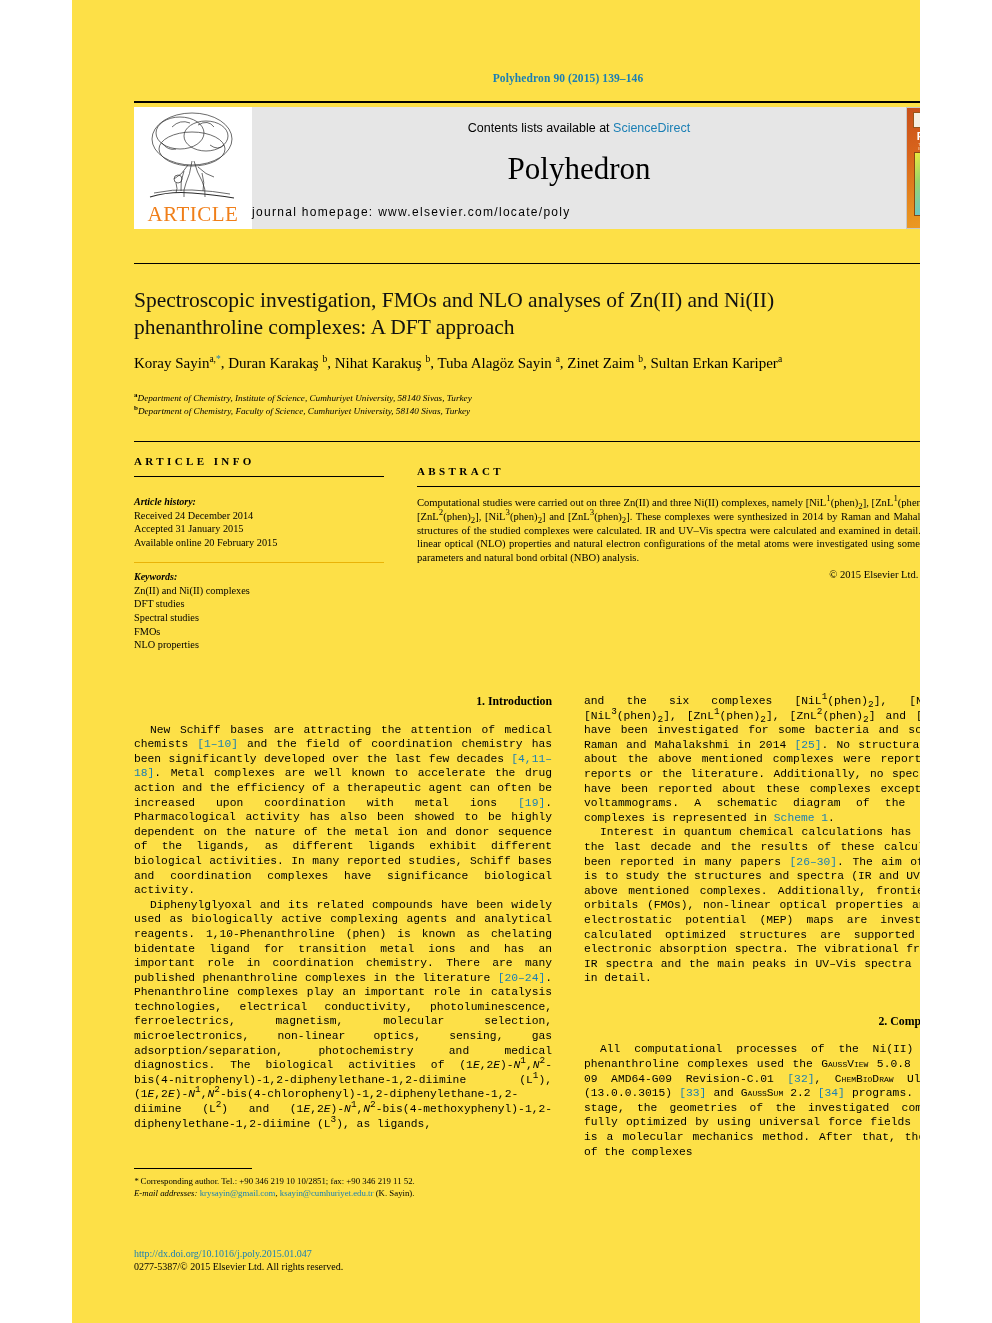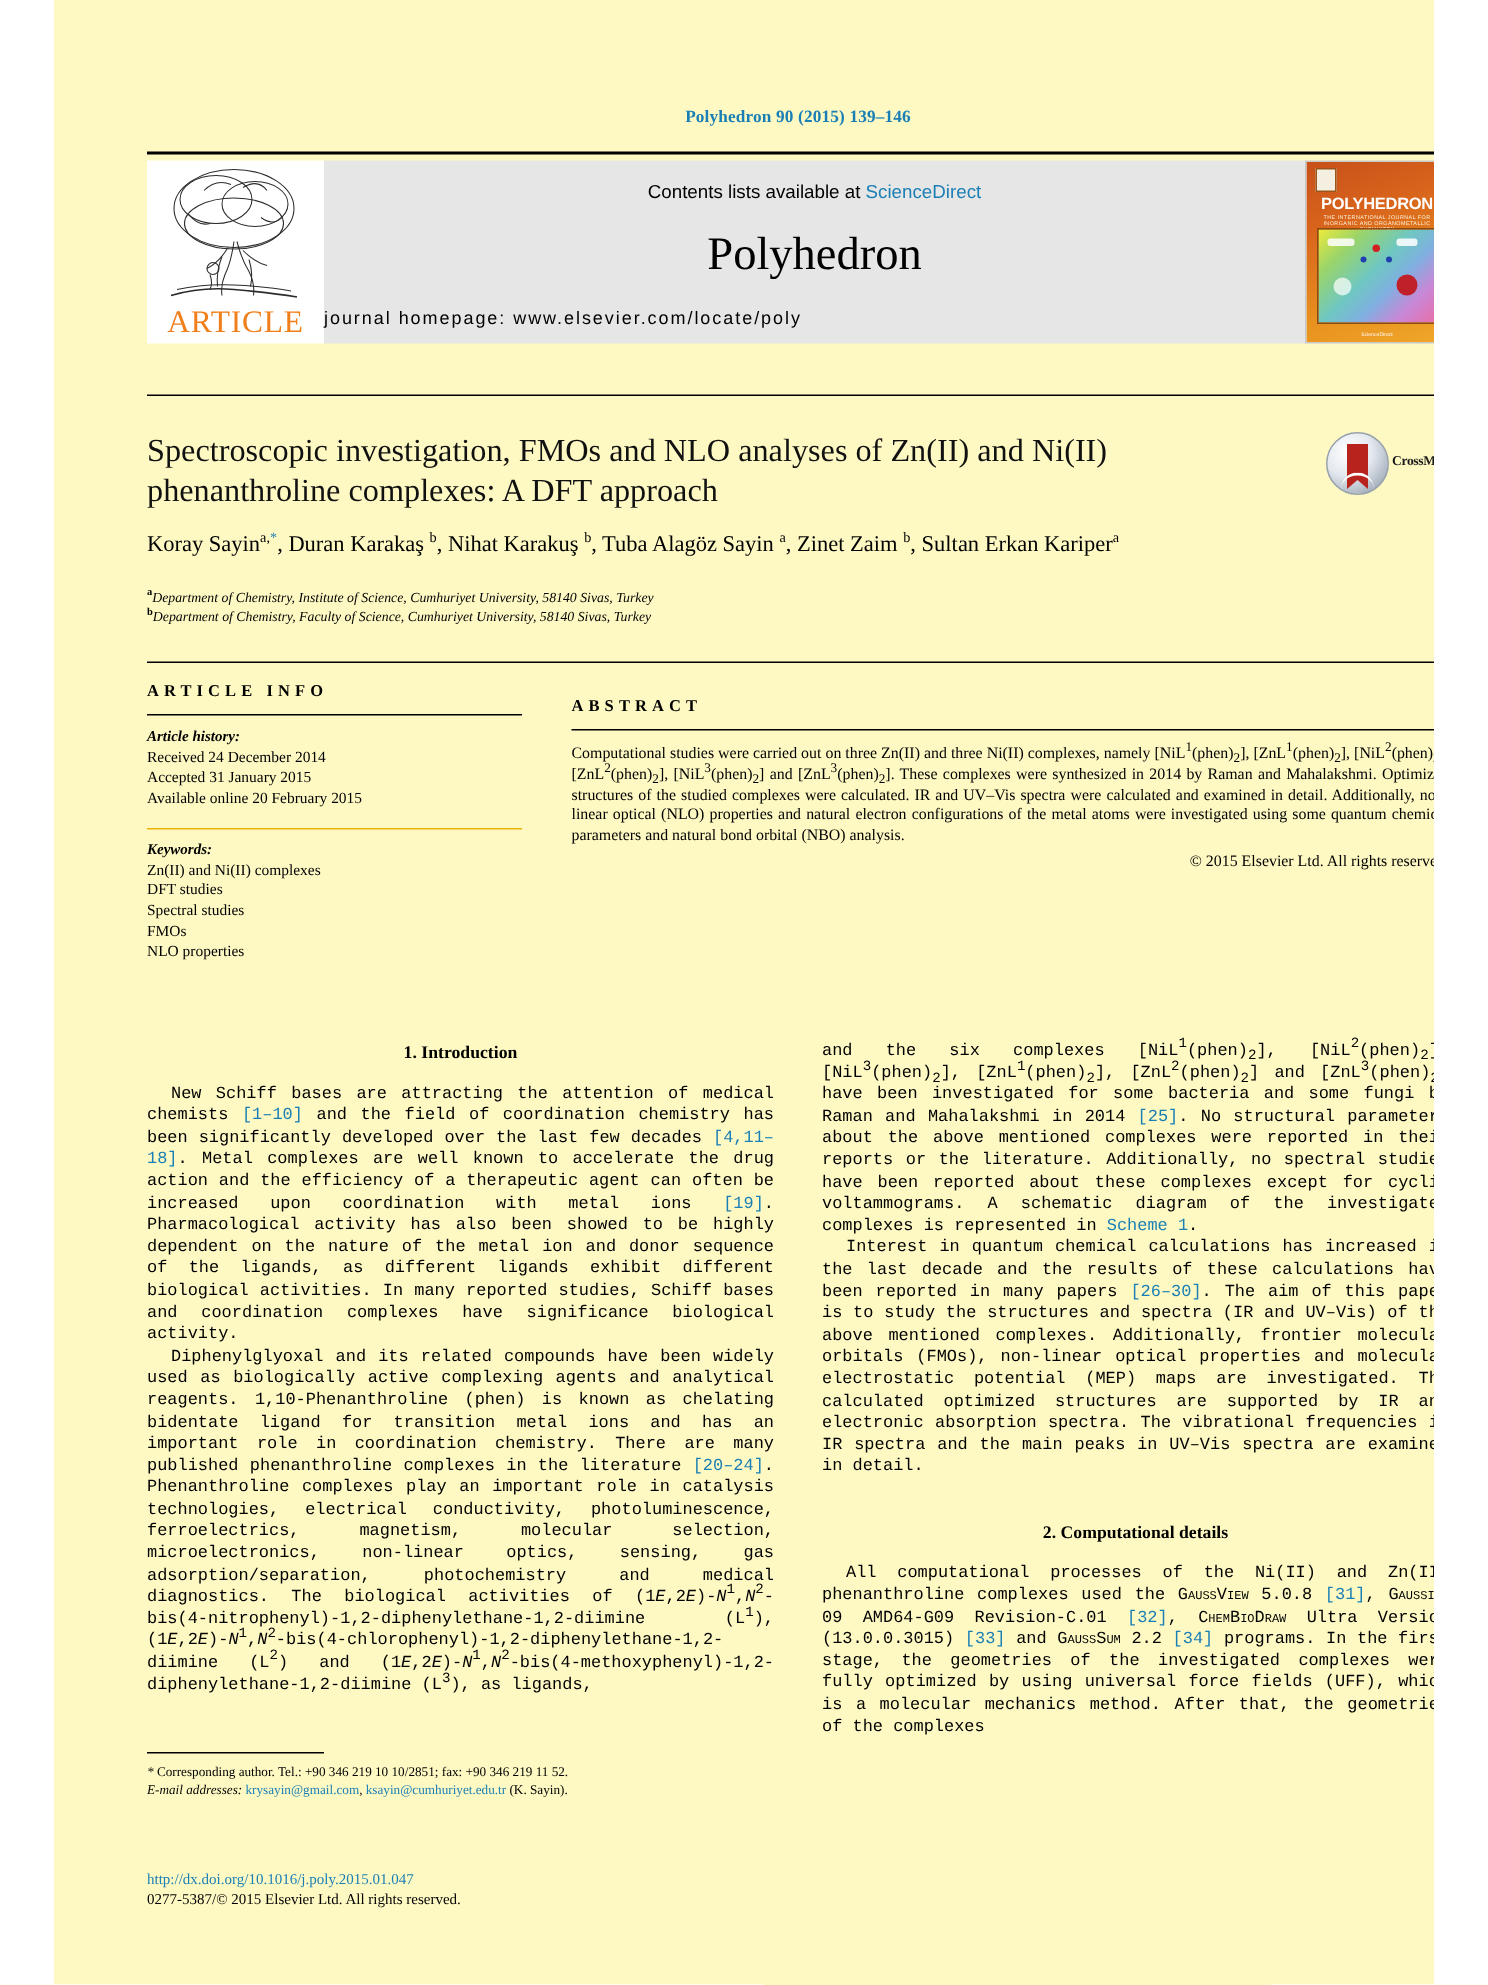--- a/index.html
+++ b/index.html
@@ -6,24 +6,24 @@
     margin: 0;
     padding: 0;
     background: #ffffff;
   }
   body {
     font-family: "Liberation Serif", serif;
     color: #000000;
   }
   #page {
     position: relative;
-    width: 920px;
+    width: 848px;
     height: 1323px;
     margin: 0 auto;
-    background: #fef9c3;
+    background: #fde047;
     overflow: hidden;
   }
 
   
   .running-head {
     position: absolute;
     top: 72px;
     left: 0;
     width: 992px;
     text-align: center;
@@ -267,21 +267,21 @@
     font-family: "Liberation Serif", serif;
     font-size: 11px;
     font-weight: bold;
     letter-spacing: 3.4px;
     color: #000;
   }
   .thin-rule {
     margin-top: 9px;
     border-top: 1px solid #000;
   }
-  .artinfo .group { margin-top: 8px; }
+  .artinfo .group { margin-top: 18px; }
   .artinfo .grp-title {
     font-size: 10px;
     font-style: italic;
     font-weight: bold;
     line-height: 13.5px;
   }
   .artinfo .line {
     font-size: 10.3px;
     line-height: 13.6px;
   }
@@ -313,21 +313,21 @@
     line-height: 14.6px;
     text-align: justify;
     color: #000;
   }
   .col-left  { left: 62px; }
   .col-right { left: 512px; }
   .col h2 {
     font-size: 11.8px;
     font-weight: bold;
     margin: 0 0 14px 0;
-    text-align: center;
+    text-align: right;
   }
   .col h2.spaced { margin-top: 28px; }
   .col p { margin: 0; text-indent: 16px; font-family: Liberation Mono, monospace; }
   .col p.noindent { text-indent: 0; }
   .ref { color: #1a7fb5; }
   .smallcaps { font-variant: small-caps; }
 
   
   .footnote {
     position: absolute;

